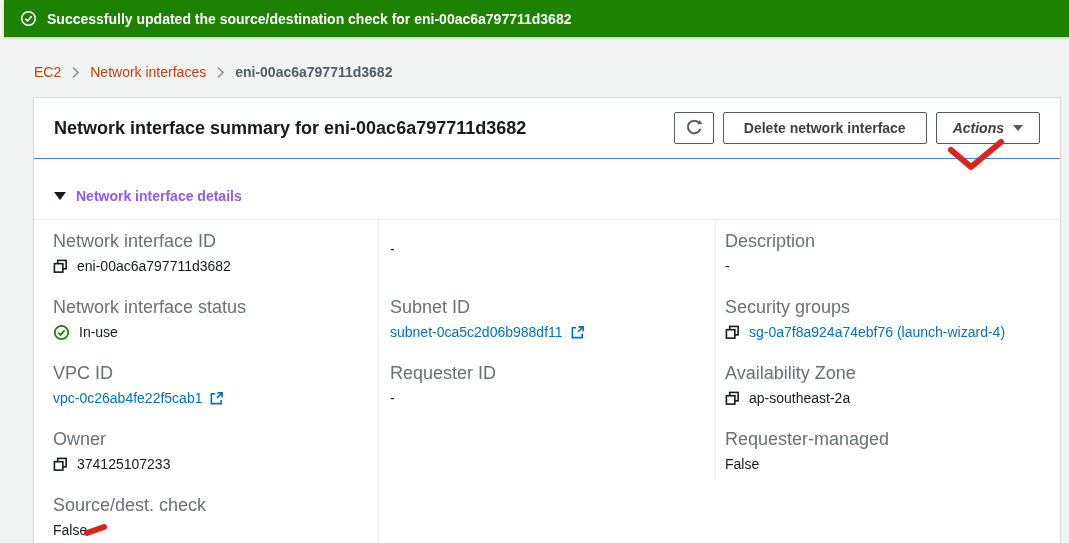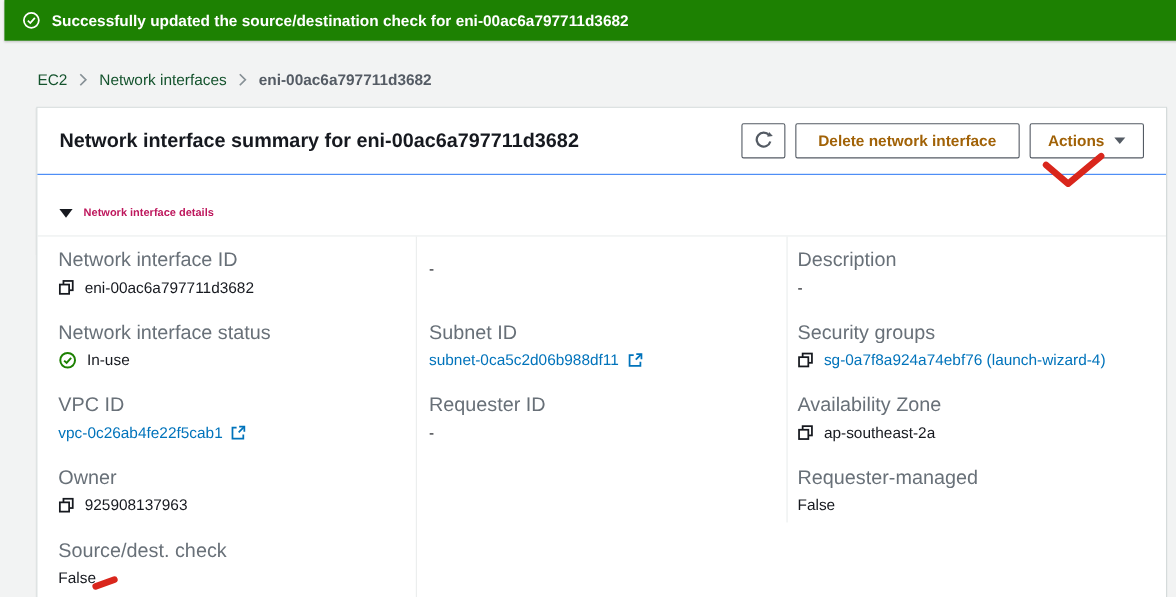--- a/index.html
+++ b/index.html
@@ -8,48 +8,48 @@
 
   
   .flashbar { position:absolute; top:0; left:4px; width:1069px; height:37px;
               background:#1d8102; display:flex; align-items:center; gap:10px;
               padding:0 16px; box-shadow:0 1px 2px rgba(0,0,0,.2); }
   .flashbar .msg { color:#ffffff; font-size:14px; font-weight:700; }
 
   
   .breadcrumb { position:absolute; top:64px; left:34px; display:flex;
                 align-items:center; gap:10px; font-size:14px; }
-  .breadcrumb a { color:#14532d; text-decoration:none; cursor:pointer; }
+  .breadcrumb a { color:#c2410c; text-decoration:none; cursor:pointer; }
   .breadcrumb .current { color:#545b64; font-weight:700; }
   .crumb-sep { display:inline-flex; margin-top:1px; }
 
   
   .card { position:absolute; left:33px; top:97px; width:1028px; height:482px;
           background:#ffffff; border:1px solid #d5dbdb;
           box-shadow:0 1px 1px rgba(0,28,36,.15); }
   .card-header { height:61px; border-bottom:1px solid #3b82f6; display:flex;
                  align-items:center; padding:0 20px; }
   .card-title { flex:1; font-size:18px; font-weight:700; color:#16191f; }
   .header-actions { display:flex; align-items:center; gap:9px; }
   .btn { height:32px; background:#ffffff; border:1px solid #545b64;
-         border-radius:2px; color:#a16207; font-size:14px; font-weight:700;
+         border-radius:2px; color:#404040; font-size:14px; font-weight:700;
          font-family:"Liberation Sans", sans-serif; display:inline-flex;
          align-items:center; justify-content:center; cursor:pointer; }
   .btn-icon { width:40px; }
   .btn-delete { padding:0 20px; }
-  .btn-actions { padding:14px 16px; gap:9px; }
+  .btn-actions { padding:14px 16px; gap:9px;font-style:italic; }
   .caret-down { width:0; height:0; border-left:5px solid transparent;
                 border-right:5px solid transparent; border-top:6px solid #545b64; }
 
   
   .section-header { display:flex; align-items:center; gap:10px;
                     margin:29px 20px 0 20px; cursor:pointer; }
   .tri-down { width:0; height:0; border-left:6px solid transparent;
               border-right:6px solid transparent; border-top:8px solid #16191f; }
-  .section-title { font-size:10px; font-weight:700; color:#be185d; }
+  .section-title { font-size:14px; font-weight:700; color:#8b5cf6; }
 
   .details-body { position:relative; margin-top:15px; border-top:1px solid #eaeded;
                   display:flex; height:388px; }
   .vdiv { position:absolute; top:0; width:1px; background:#eaeded; }
   .vdiv-1 { left:344px; height:332px; }
   .vdiv-2 { left:681px; height:260px; }
   .col { height:100%; }
   .col-1 { width:344px; padding-left:19px; }
   .col-2 { width:337px; padding-left:12px; }
   .col-3 { width:345px; padding-left:10px; }
@@ -169,21 +169,21 @@
       </div>
       <div class="field">
         <div class="label">Owner</div>
         <div class="value-row">
           <button class="copy-btn">
             <svg width="15" height="15" viewBox="0 0 16 16">
                 <rect x="5" y="1.5" width="9" height="9" fill="none" stroke="#16191f" stroke-width="1.7"></rect>
                 <rect x="1.5" y="5" width="9" height="9" fill="#ffffff" stroke="#16191f" stroke-width="1.7"></rect>
               </svg>
           </button>
-          <span>925908137963</span>
+          <span>374125107233</span>
         </div>
       </div>
       <div class="field">
         <div class="label">Source/dest. check</div>
         <div class="value-row">
           <span>False</span>
         </div>
       </div>
     </div>
 

